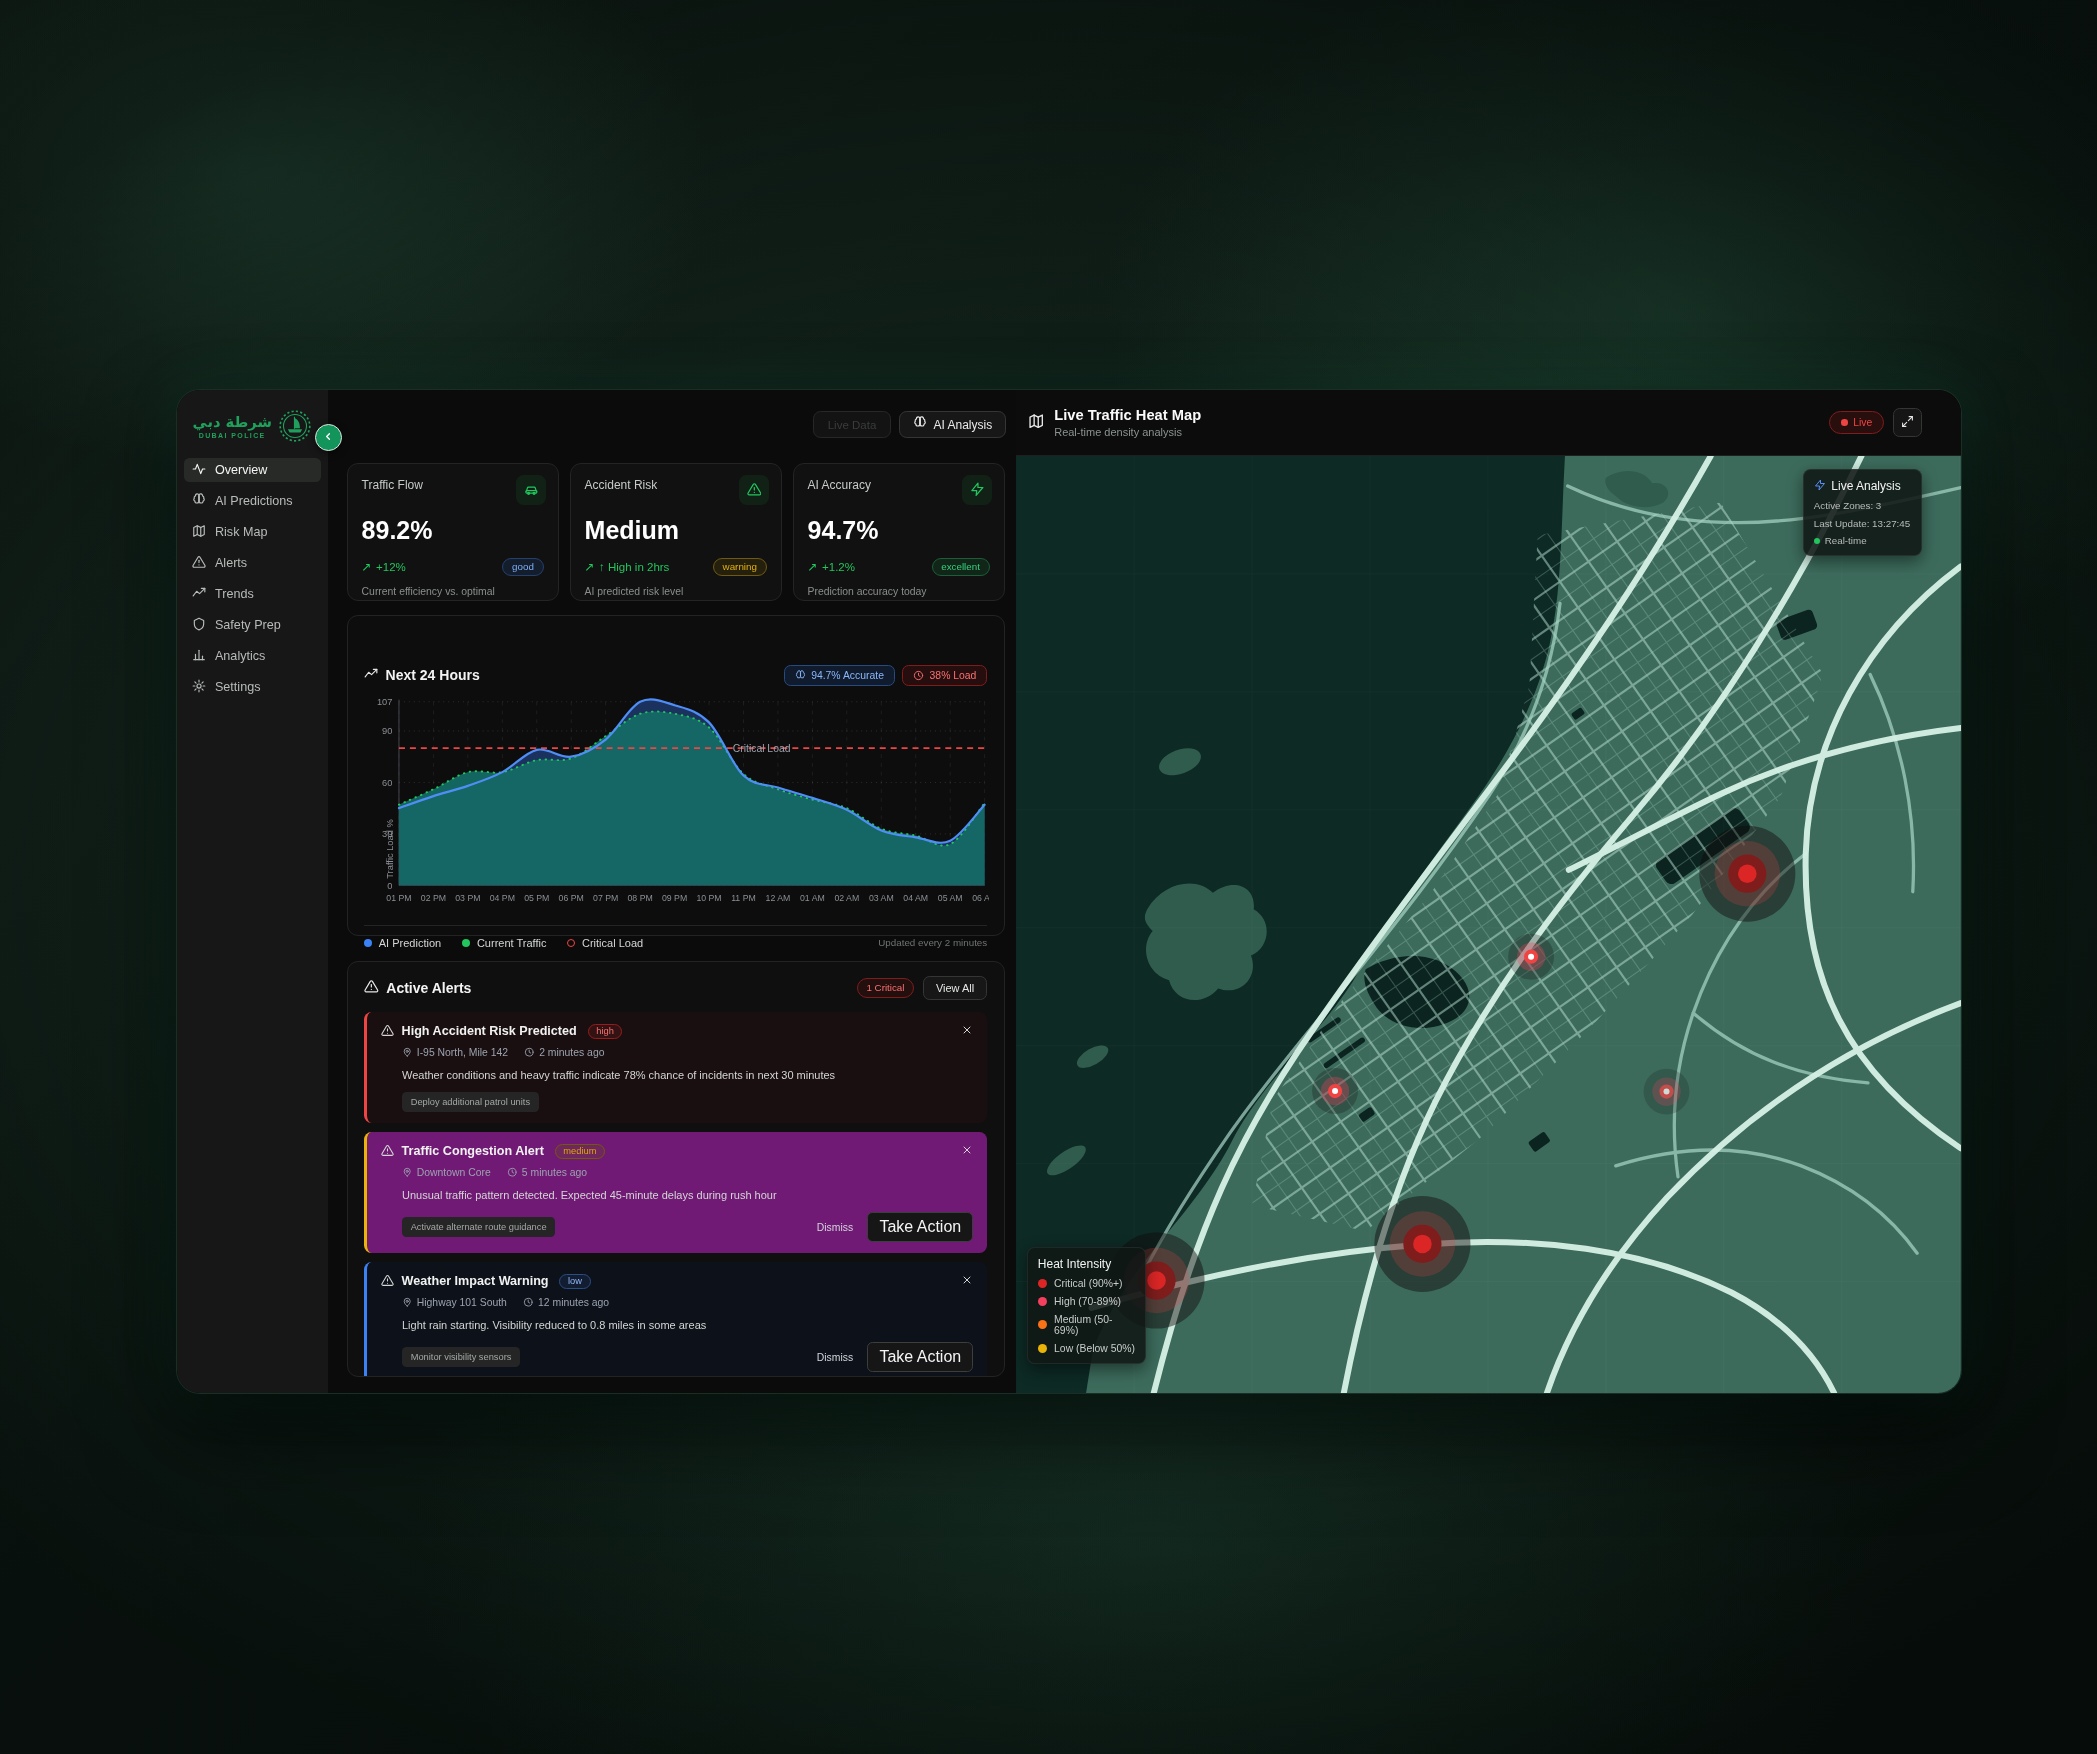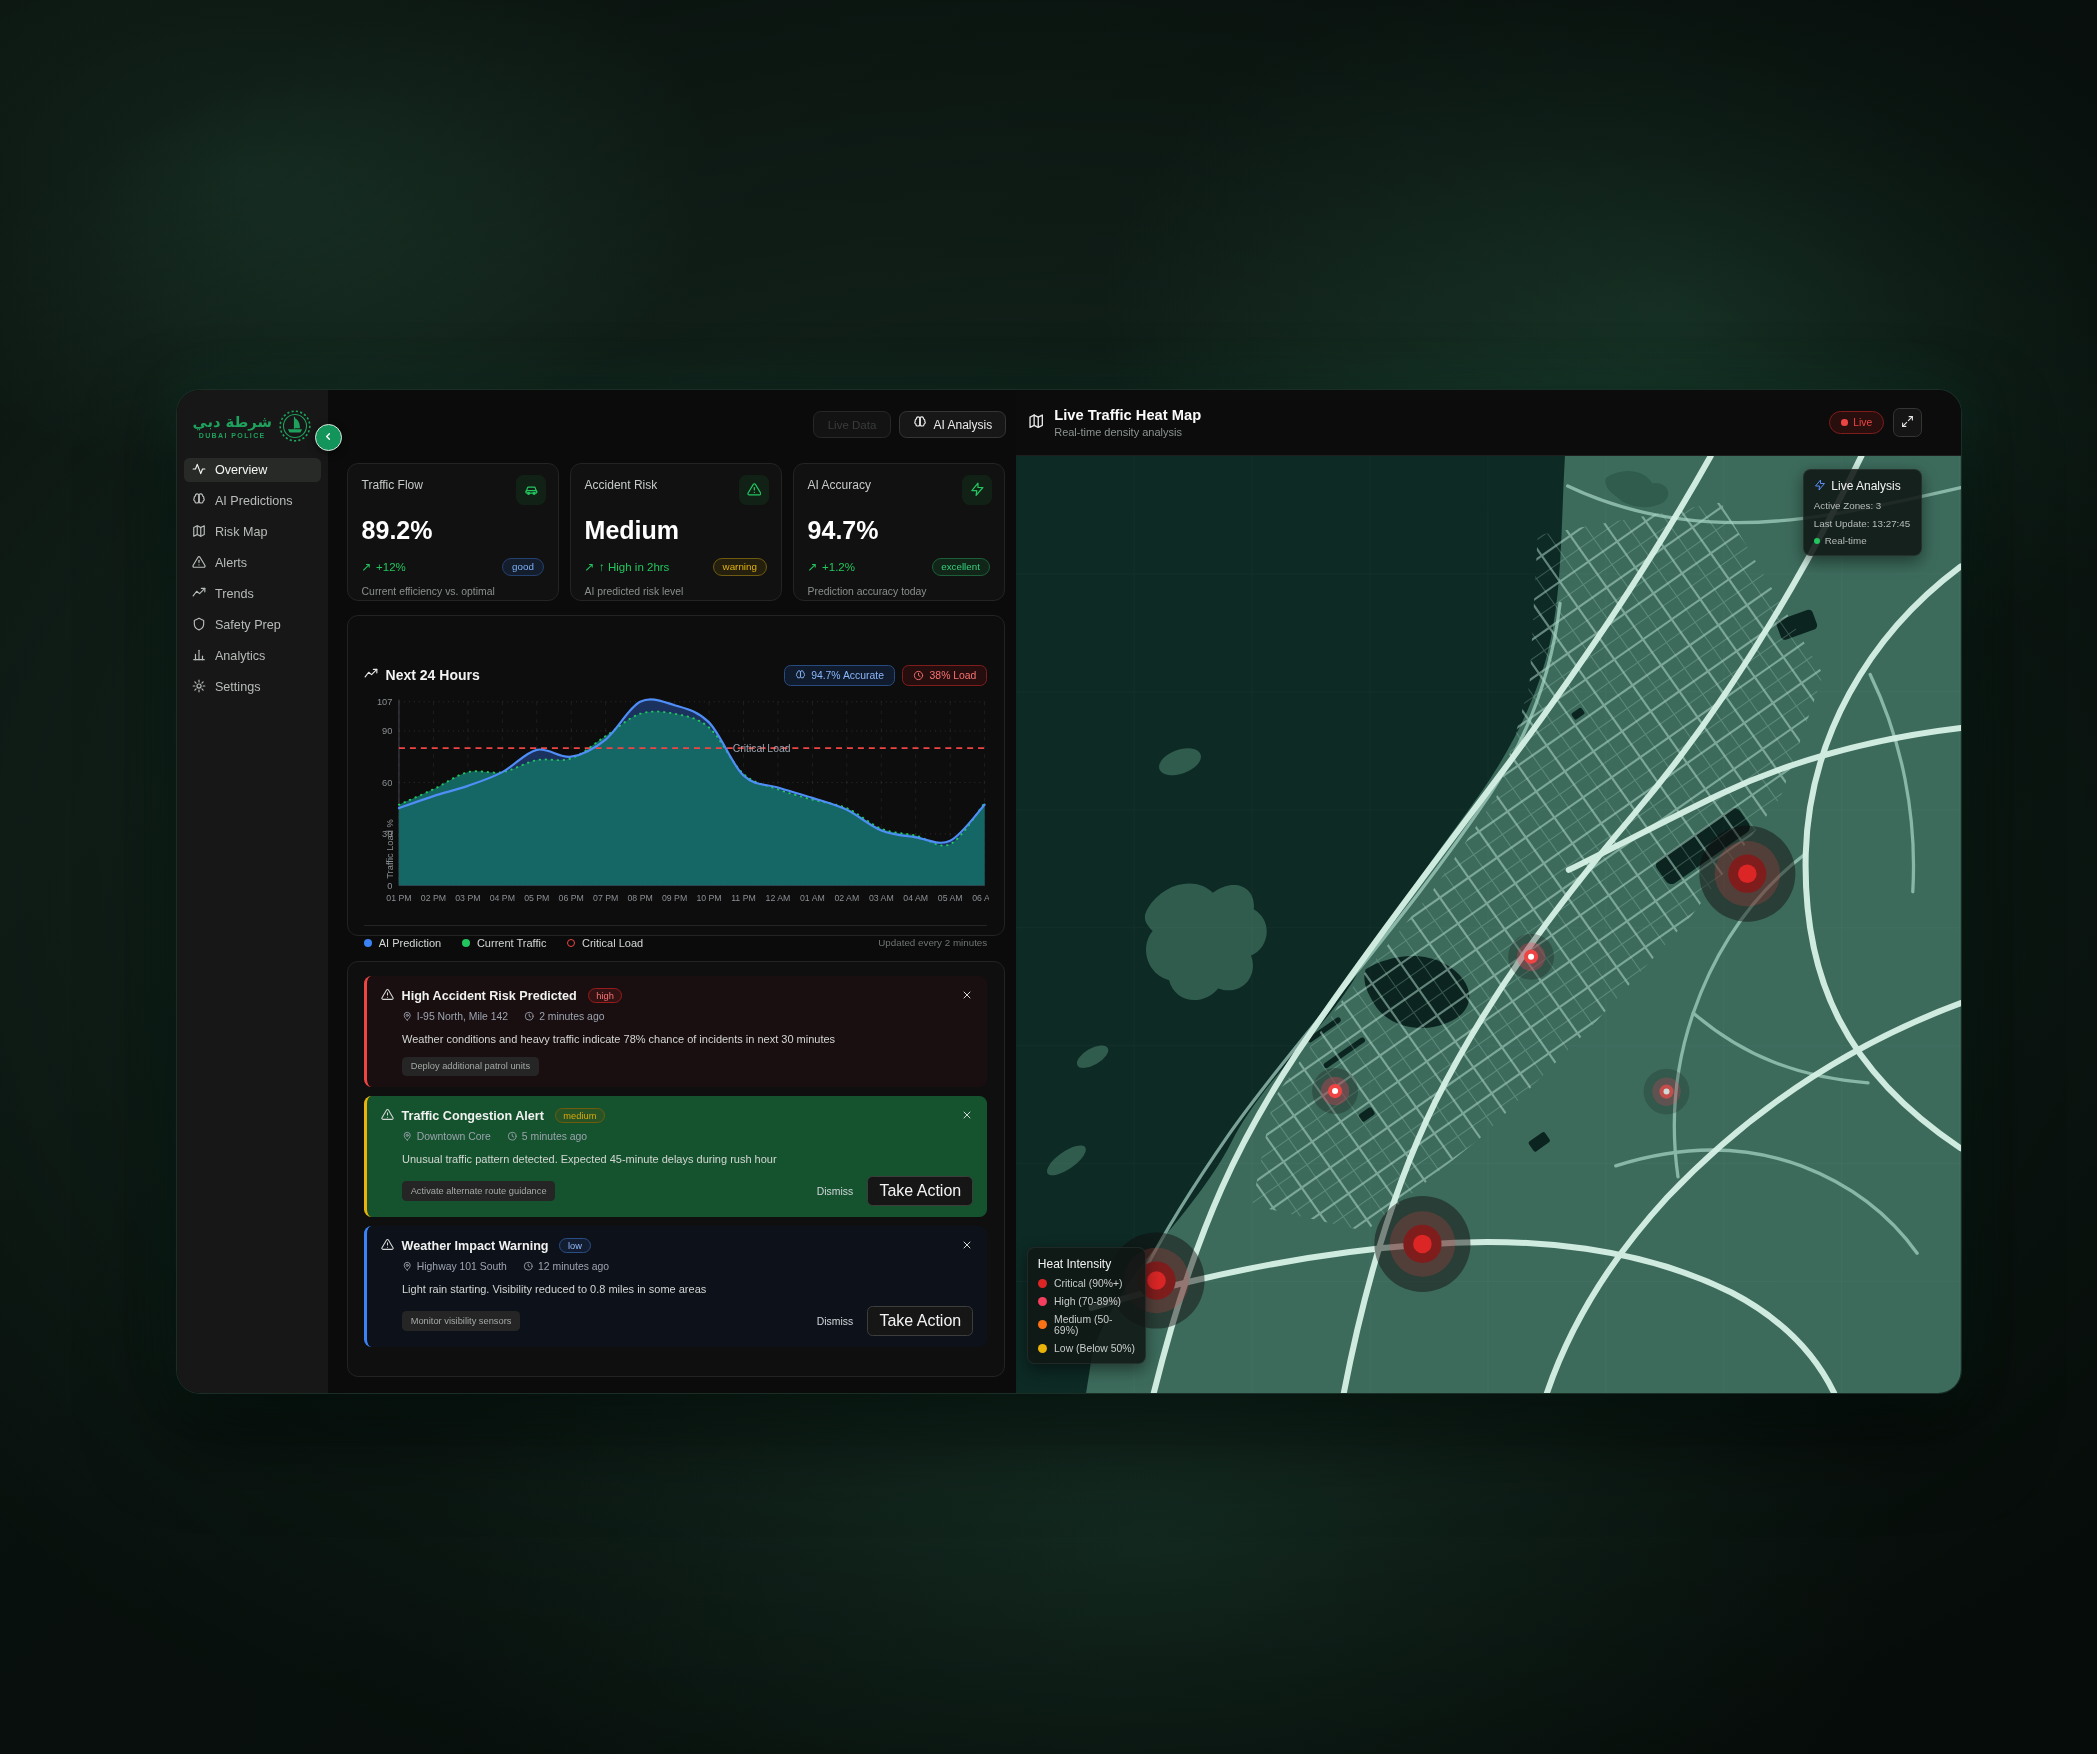--- a/index.html
+++ b/index.html
@@ -85,21 +85,21 @@
     border:0.5px solid #222322;border-radius:11px;box-sizing:border-box;padding:14px 16.4px;overflow:hidden;}
   .alerts-head{display:flex;align-items:center;justify-content:space-between;margin-bottom:12px;}
   .alerts-title{display:flex;align-items:center;gap:7.6px;color:#f2f3f2;font-size:14px;font-weight:bold;}
   .alerts-title svg{width:14.7px;height:14.7px;}
   .alerts-head-right{display:flex;align-items:center;gap:8.7px;}
   .crit-badge{color:#f87171;border:0.5px solid #7f1d1d;background:rgba(78,17,17,.35);font-size:9.8px;
     padding:3.3px 8.7px;border-radius:546px;}
   .viewall-btn{color:#e5e7e5;font-size:11px;border:0.5px solid #343634;background:#161716;border-radius:6.6px;padding:4.9px 12px;}
   .alert{border-radius:7.6px;padding:12px 14px 11px 14px;margin-bottom:8.7px;position:relative;border-left:3.3px solid;}
   .alert.sev-high{background:#190f10;border-left-color:#ef4444;}
-  .alert.sev-medium{background:#14532d;border-left-color:#eab308;}
+  .alert.sev-medium{background:#701a75;border-left-color:#eab308;}
   .alert.sev-low{background:#0d1119;border-left-color:#3b82f6;}
   .alert-row1{display:flex;align-items:center;gap:7.6px;}
   .alert-row1 svg{width:13px;height:13px;color:#d3d6d4;}
   .alert-title{color:#f0f1f0;font-size:12.6px;font-weight:bold;}
   .sev-pill{font-size:9.3px;padding:1.6px 7.6px;border-radius:546px;border:0.5px solid;margin-left:3.3px;}
   .sev-pill.high{color:#f87171;border-color:#991b1b;background:rgba(127,29,29,.25);}
   .sev-pill.medium{color:#d9a80a;border-color:#705a0e;background:rgba(113,88,10,.22);}
   .sev-pill.low{color:#93b8f8;border-color:#2a4d84;background:rgba(30,58,110,.30);}
   .alert-close{margin-left:auto;color:#9ca3af;}
   .alert-close svg{width:12px;height:12px;}
@@ -404,20 +404,34 @@
             </span>
         <span class="leg-item">
               <span class="dot ring"></span>
               <span>Critical Load</span>
             </span>
         <span class="leg-note">Updated every 2 minutes</span>
       </div>
     </div>
 
     <div class="alerts-card">
+      <div class="alerts-head">
+        <div class="alerts-title">
+          <span><svg viewBox="0 0 24 24" fill="none" stroke="#e5e7e5" stroke-width="2" stroke-linecap="round" stroke-linejoin="round">
+                  <path d="M10.3 3.8 L1.8 18 a2 2 0 0 0 1.7 3 h17 a2 2 0 0 0 1.7-3 L13.7 3.8 a2 2 0 0 0-3.4 0z"></path>
+                  <line x1="12" y1="9" x2="12" y2="13"></line>
+                  <line x1="12" y1="17" x2="12" y2="17.01"></line>
+                </svg></span>
+          <span>Active Alerts</span>
+        </div>
+        <div class="alerts-head-right">
+          <span class="crit-badge">1 Critical</span>
+          <button class="viewall-btn">View All</button>
+        </div>
+      </div>
 
       <div class="alert sev-high">
         <div class="alert-row1">
           <span><svg viewBox="0 0 24 24" fill="none" stroke="currentColor" stroke-width="2" stroke-linecap="round" stroke-linejoin="round">
                   <path d="M10.3 3.8 L1.8 18 a2 2 0 0 0 1.7 3 h17 a2 2 0 0 0 1.7-3 L13.7 3.8 a2 2 0 0 0-3.4 0z"></path>
                   <line x1="12" y1="9" x2="12" y2="13"></line>
                   <line x1="12" y1="17" x2="12" y2="17.01"></line>
                 </svg></span>
           <span class="alert-title">High Accident Risk Predicted</span>
           <span class="sev-pill high">high</span>

